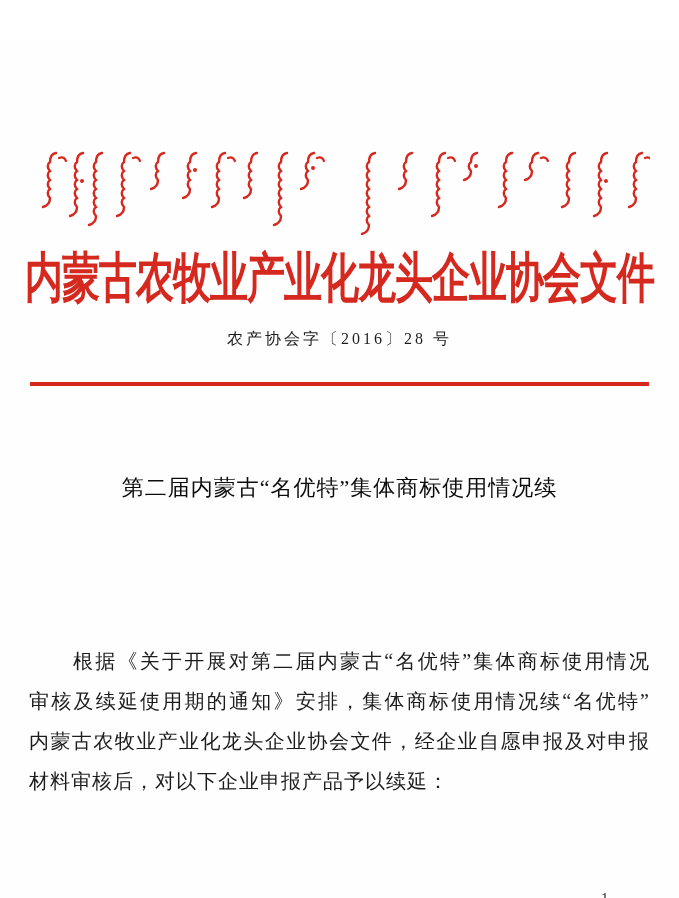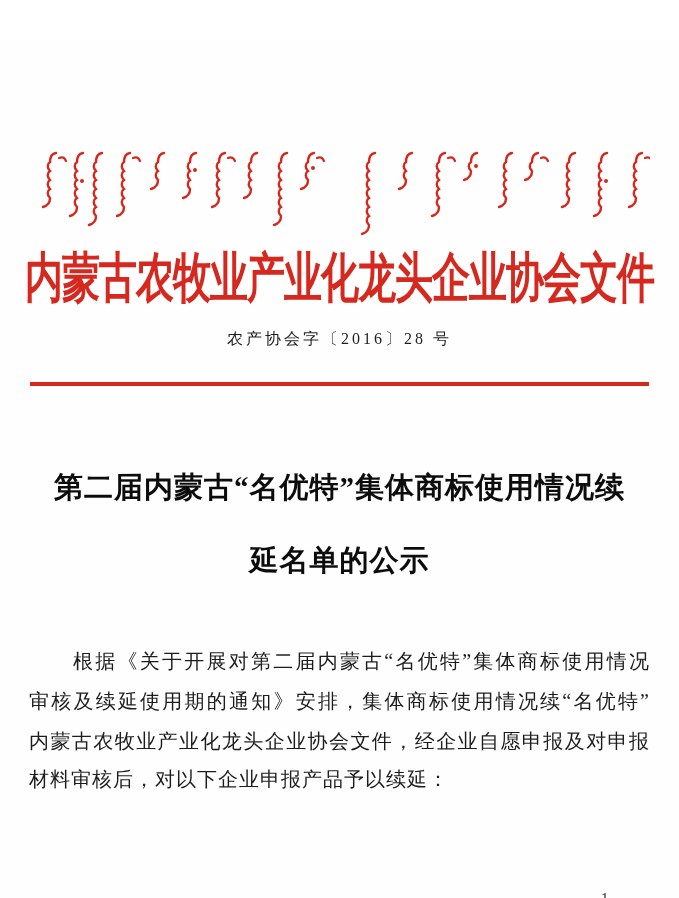--- a/index.html
+++ b/index.html
@@ -70,22 +70,22 @@
   
   .notice-title {
     position: absolute;
     left: 0;
     top: 411px;
     width: 679px;
     text-align: center;
     color: #0c0c0c;
   }
   .notice-title .title-line {
-    font-size: 29px;
-    font-weight: bold;
+    font-size: 22px;
+    font-weight: normal;
     line-height: 73px;
     letter-spacing: 1px;
     white-space: nowrap;
   }
 
   
   .body-text {
     position: absolute;
     left: 29px;
     top: 601px;
@@ -98,21 +98,20 @@
     letter-spacing: 1px;
     text-align: justify;
     text-align-last: justify;
     white-space: normal;
   }
   .body-line.first {
     text-indent: 44px;
   }
   .body-line.last {
     text-align-last: left;
-    font-family: Liberation Mono, monospace;
   }
 
   
   .page-number {
     position: absolute;
     top: 850px;
     right: 52px;
     font-size: 16px;
     letter-spacing: 3px;
     color: #3a3a3a;
@@ -159,21 +158,20 @@
     </svg>
 
   <div class="banner-title">内蒙古农牧业产业化龙头企业协会文件</div>
 
   <div class="doc-number">农产协会字〔2016〕28 号</div>
 
   <hr class="red-rule">
 
   <div class="notice-title">
     <div class="title-line">第二届内蒙古“名优特”集体商标使用情况续</div>
-    <div class="title-line">延名单的公示</div>
   </div>
 
   <div class="body-text">
     <div class="body-line first">根据《关于开展对第二届内蒙古“名优特”集体商标使用情况</div>
     <div class="body-line">审核及续延使用期的通知》安排，集体商标使用情况续“名优特”</div>
     <div class="body-line">内蒙古农牧业产业化龙头企业协会文件，经企业自愿申报及对申报</div>
     <div class="body-line last">材料审核后，对以下企业申报产品予以续延：</div>
   </div>
 
   <div class="page-number">- 1 -</div>

